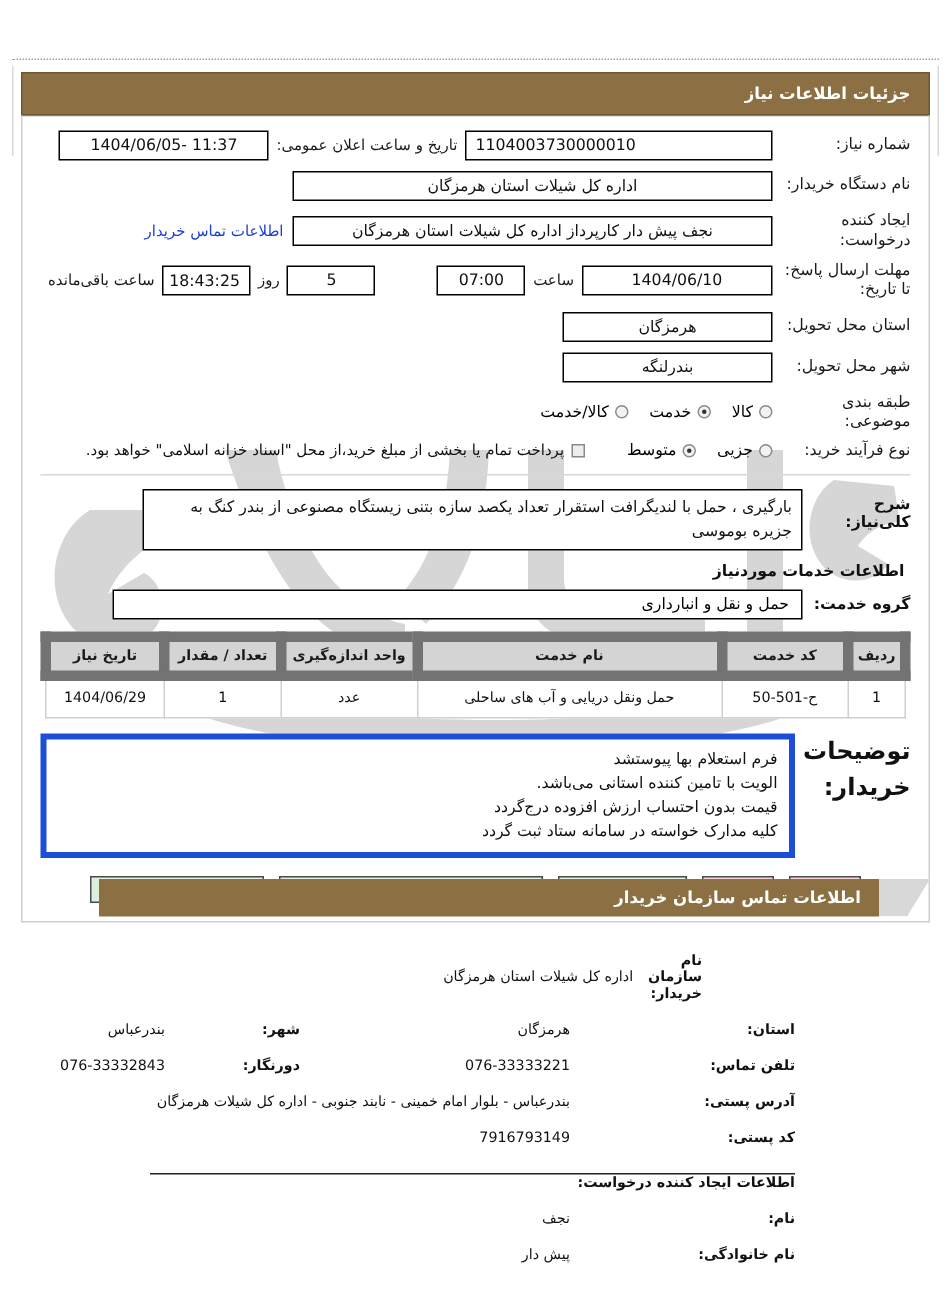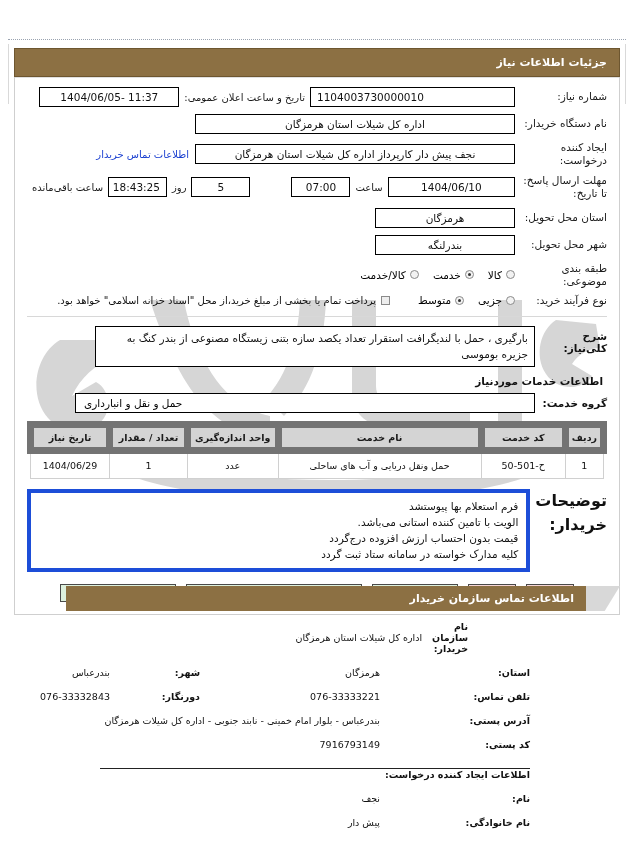--- a/index.html
+++ b/index.html
@@ -388,21 +388,21 @@
 
         <div class="desc-row">
           <div class="desc-lbl">شرح کلی‌نیاز:</div>
           <div class="desc-box">بارگیری ، حمل با لندیگرافت استقرار تعداد یکصد سازه بتنی زیستگاه  مصنوعی از بندر کنگ به جزیره بوموسی</div>
         </div>
 
         <div class="section-sub">اطلاعات خدمات موردنیاز</div>
 
         <div class="desc-row">
           <div class="desc-lbl">گروه خدمت:</div>
-          <div class="svc-box" style="text-align:left">حمل و نقل و  انبارداری</div>
+          <div class="svc-box" style="text-align:right">حمل و نقل و  انبارداری</div>
         </div>
 
         <table class="items">
           <thead>
             <tr>
               <th style="width:34px">ردیف</th>
               <th style="width:86px">کد خدمت</th>
               <th style="width:212px">نام خدمت</th>
               <th style="width:92px">واحد اندازه‌گیری</th>
               <th style="width:80px">تعداد / مقدار</th>
@@ -446,21 +446,21 @@
   <div class="contact-wrap">
 
     <div class="cbar-wrap">
       <div class="cbar-tail"></div>
       <div class="cbar">
         <span>اطلاعات تماس سازمان خریدار</span>
       </div>
     </div>
 
     <div style="padding-right:152px">
-      <div class="crow" style="margin-top:10px">
+      <div class="crow" style="margin-top:24px">
         <div class="ck" style="flex:0 0 0;width:auto;padding-left:10px">نام سازمان  خریدار:</div>
         <div class="cv" style="flex:0 0 auto">اداره کل شیلات استان هرمزگان</div>
       </div>
     </div>
 
     <div style="padding-right:90px">
       <div class="crow">
         <div class="ck">استان:</div>
         <div class="cv">هرمزگان</div>
         <div class="ck2">شهر:</div>

